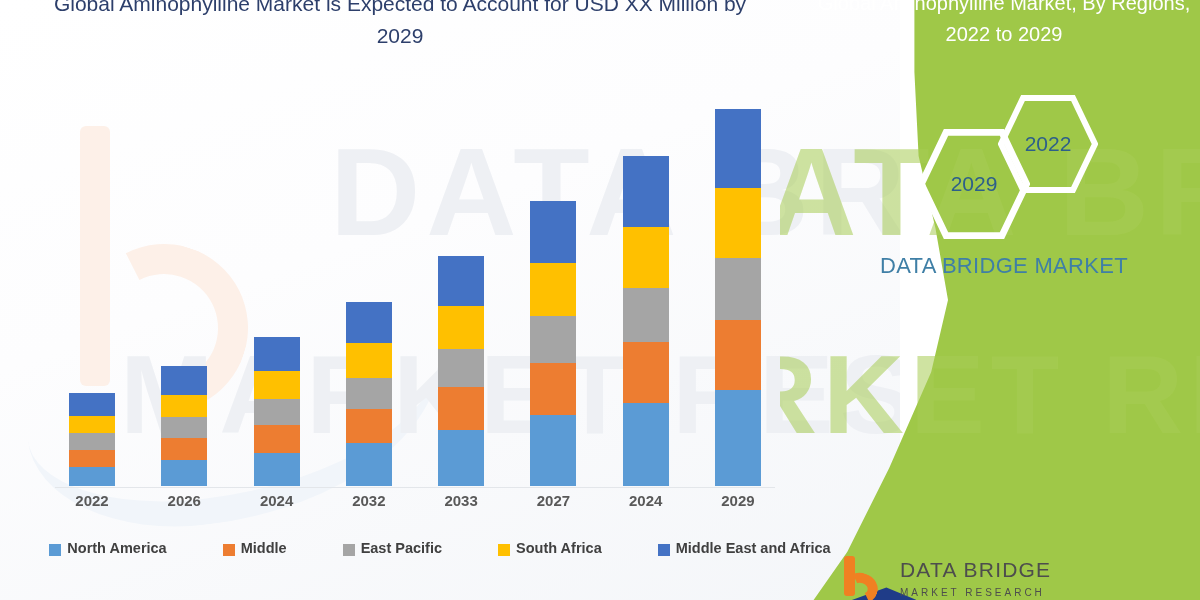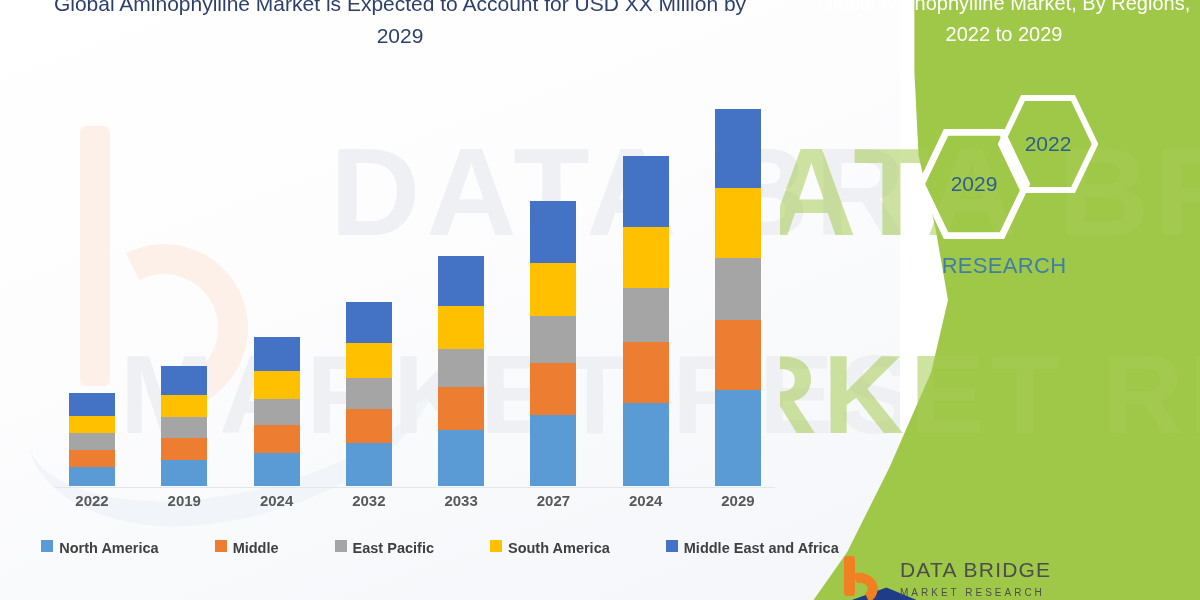--- a/index.html
+++ b/index.html
@@ -40,21 +40,21 @@
   .bar-col { width:46px; display:flex; flex-direction:column; justify-content:flex-end; height:100%; }
   .seg { width:100%; }
   .axis-line { position:absolute; left:0; right:0; bottom:-2px; height:1px; background:#e3e6ea; }
 
   .xlabels { position:absolute; left:55px; top:492px; width:720px; display:flex;
     justify-content:space-between; padding:0 14px; }
   .xlabels span { width:46px; text-align:center; font-size:15px; font-weight:700; color:#595959; }
 
   .legend { position:absolute; left:55px; top:540px; width:730px; display:flex;
     justify-content:center; align-items:center; gap:16px; }
-  .lg-item { display:flex; align-items:flex-start; gap:6px;margin-left:40px; }
+  .lg-item { display:flex; align-items:flex-end; gap:6px;margin-left:40px; }
   .lg-swatch { width:12px; height:12px; display:block; }
   .lg-text { font-size:14.5px; font-weight:700; color:#404040; white-space:nowrap; }
 
   
   .green-panel { position:absolute; right:0; top:0; width:420px; height:600px; overflow:hidden; }
   .green-shape { position:absolute; inset:0; background:#9FC848;
     clip-path: polygon(32% 0%, 100% 0%, 100% 100%, 8% 100%,
                        16% 92%, 26% 78%, 36% 62%, 40% 50%,
                        37% 38%, 33% 26%, 32% 12%); }
   .green-wm { position:absolute; color:#a8cd55; font-weight:700; white-space:nowrap;
@@ -166,21 +166,21 @@
             <div class="seg" style="height: 62.1889px; background: rgb(165, 165, 165);"></div>
             <div class="seg" style="height: 69.6944px; background: rgb(237, 125, 49);"></div>
             <div class="seg" style="height: 96.5px; background: rgb(91, 155, 213);"></div>
           </div>
         </div>
       <div class="axis-line"></div>
     </div>
 
     <div class="xlabels" id="xlabels">
         <span>2022</span>
-        <span>2019</span>
+        <span>2026</span>
         <span>2024</span>
         <span>2032</span>
         <span>2033</span>
         <span>2027</span>
         <span>2024</span>
         <span>2029</span>
       </div>
 
     <div class="legend" id="legend">
         <div class="lg-item">
@@ -190,21 +190,21 @@
         <div class="lg-item">
           <span class="lg-swatch" style="background: rgb(237, 125, 49);"></span>
           <span class="lg-text">Middle</span>
         </div>
         <div class="lg-item">
           <span class="lg-swatch" style="background: rgb(165, 165, 165);"></span>
           <span class="lg-text">East Pacific</span>
         </div>
         <div class="lg-item">
           <span class="lg-swatch" style="background: rgb(255, 192, 0);"></span>
-          <span class="lg-text">South America</span>
+          <span class="lg-text">South Africa</span>
         </div>
         <div class="lg-item">
           <span class="lg-swatch" style="background: rgb(68, 114, 196);"></span>
           <span class="lg-text">Middle East and Africa</span>
         </div>
       </div>
   </div>
 
   <div class="green-panel">
     <div class="green-shape"></div>
@@ -222,21 +222,21 @@
       </div>
       <div class="hex hex-2022">
         <svg viewBox="0 0 100 100">
           <polygon points="25,4 75,4 97,50 75,96 25,96 3,50" fill="none" stroke="#ffffff" stroke-width="6"></polygon>
         </svg>
         <span>2022</span>
       </div>
     </div>
 
     <div class="brand">
-      <div>RESEARCH</div>
+      <div>DATA BRIDGE MARKET</div>
     </div>
   </div>
 
   <div class="logo">
     <div class="logo-mark">
       <div class="logo-swoosh"></div>
       <div class="logo-stem"></div>
       <div class="logo-bowl"></div>
     </div>
     <div class="logo-text">

